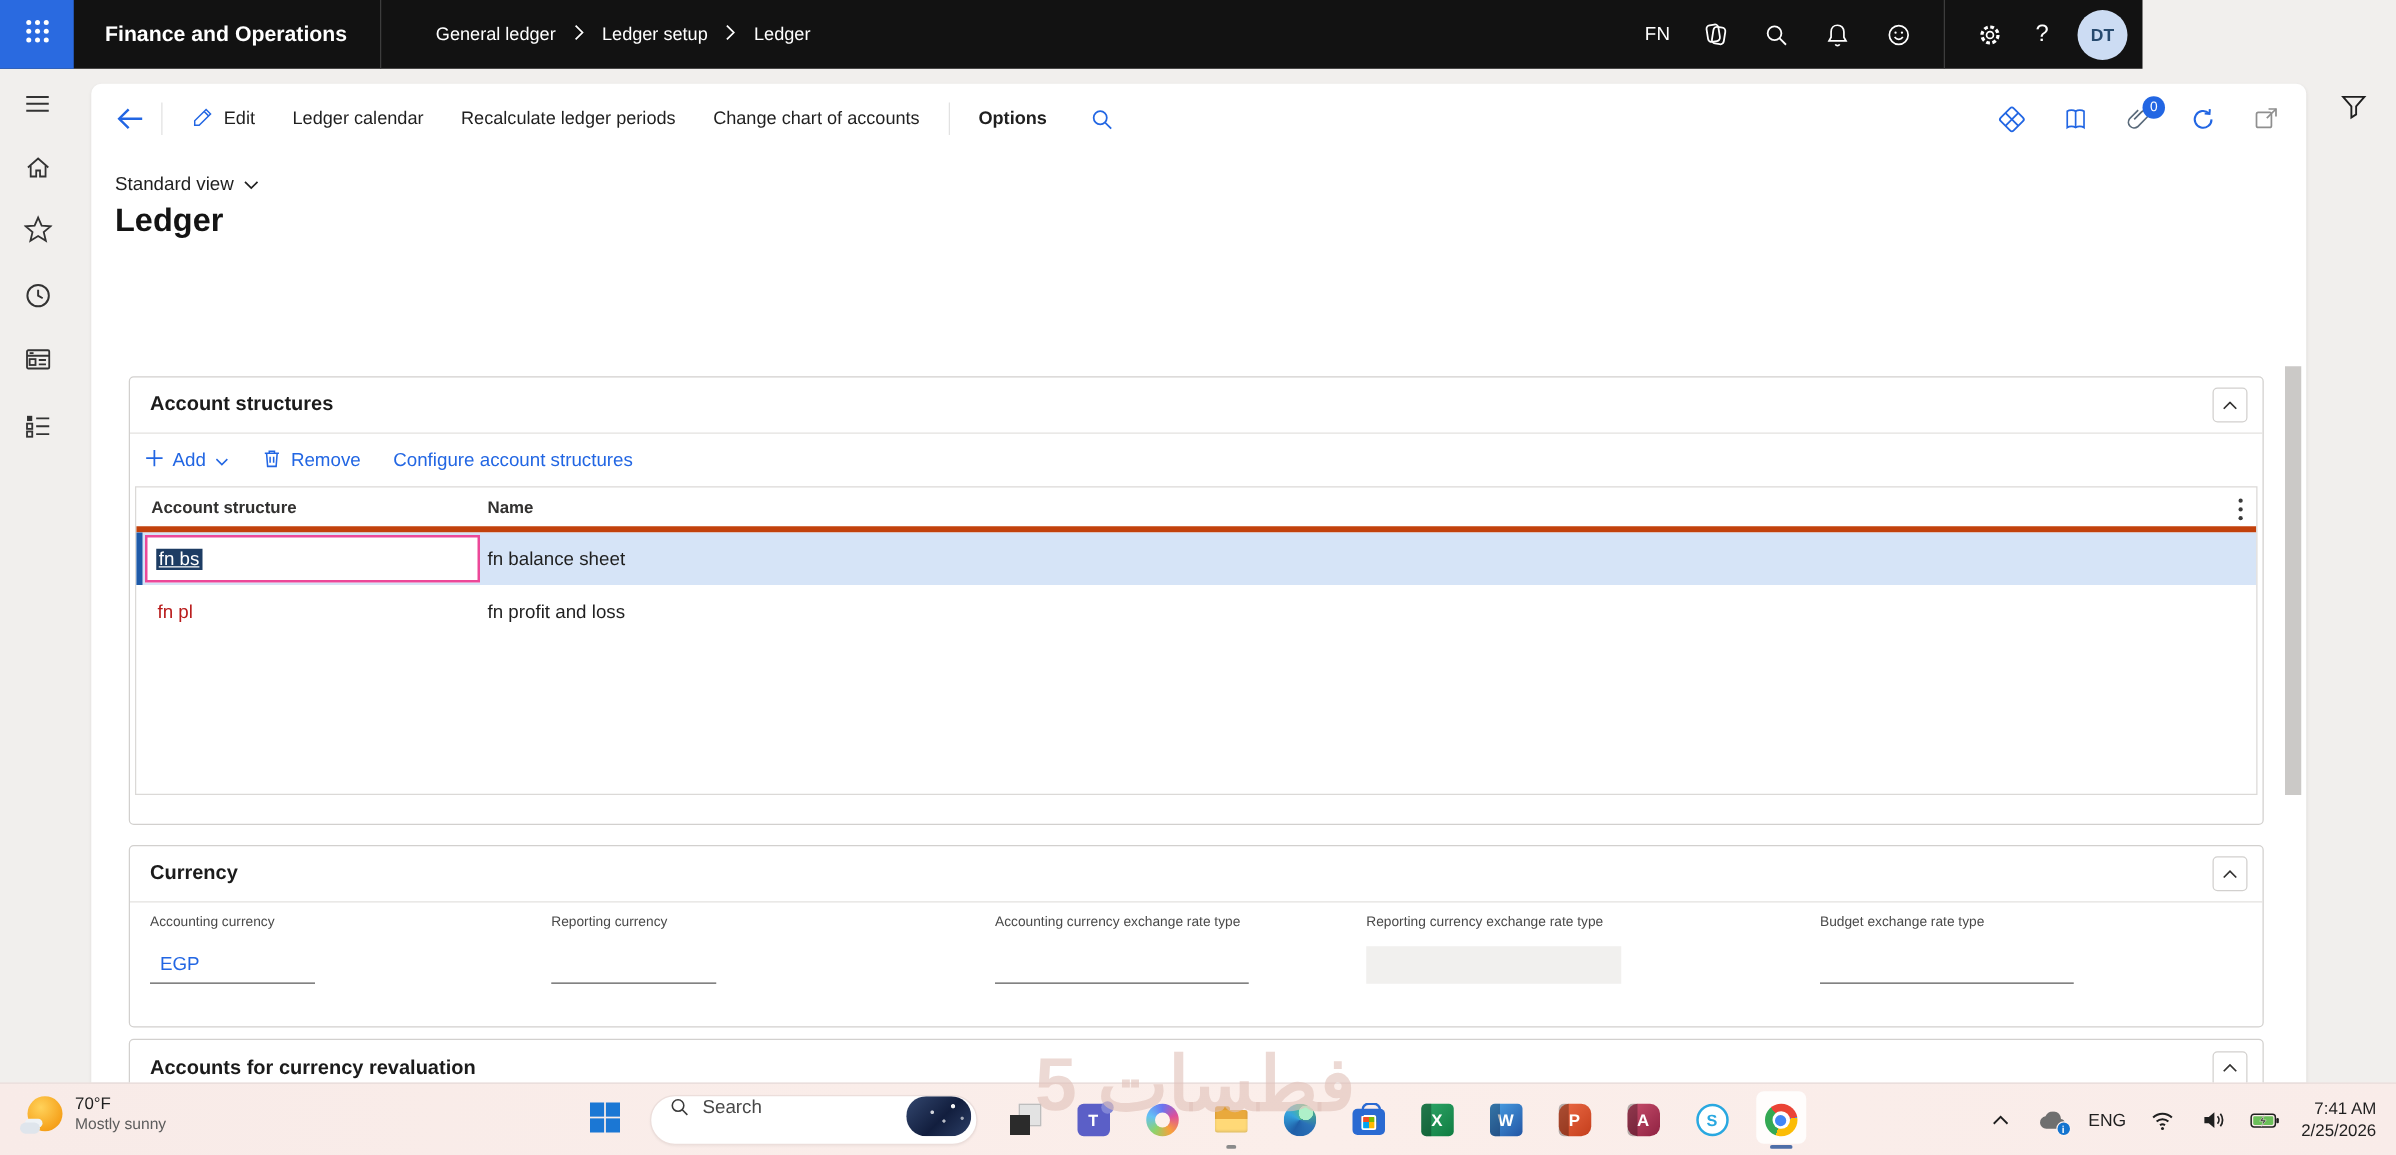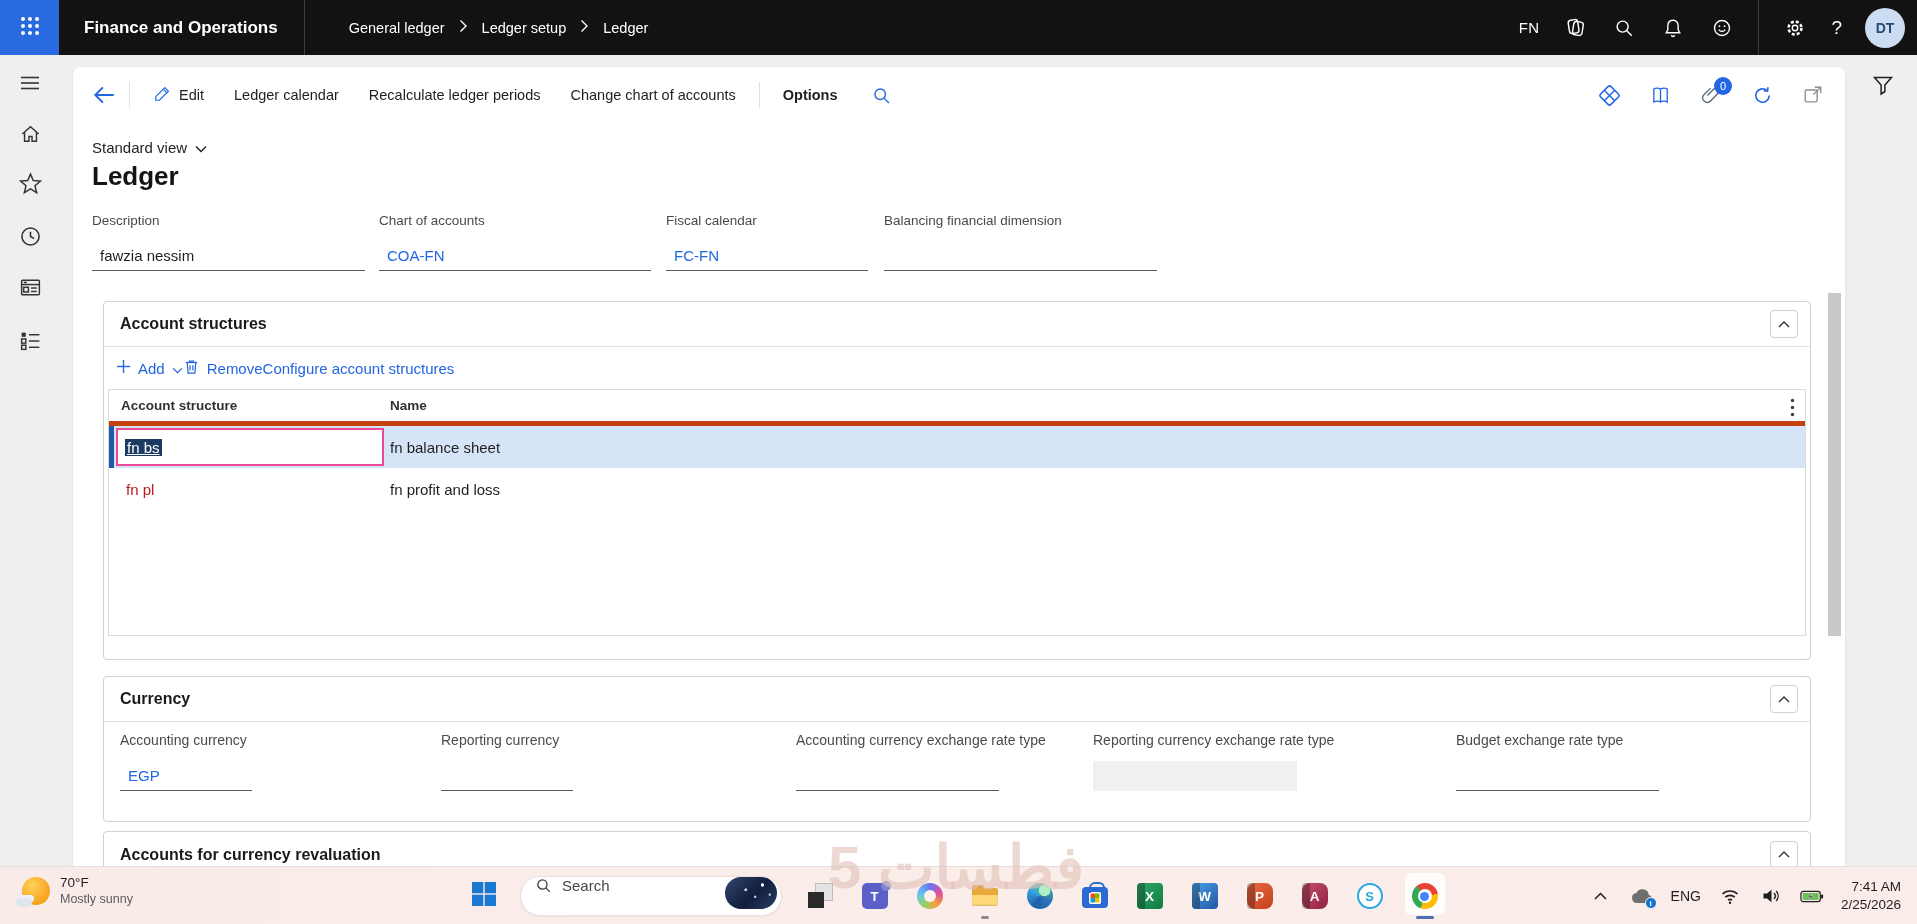--- a/index.html
+++ b/index.html
@@ -1,20 +1,20 @@
 <!DOCTYPE html>
 <html><head>
 <meta charset="utf-8">
 <style>
   * { margin:0; padding:0; box-sizing:border-box; }
   html,body { width:1917px; height:924px; overflow:hidden; }
   body { font-family:"Liberation Sans",sans-serif; background:#f1efed; position:relative; color:#1f1f1f; }
 
   
-  .topbar { position:absolute; top:0; left:0; width:1917px; height:55px; background:#121212; display:flex; align-items:center; color:#fff; z-index:40; }
+  .topbar { position:absolute; top:0; left:0; width:1714px; height:55px; background:#121212; display:flex; align-items:center; color:#fff; z-index:40; }
   .waffle { width:59px; height:55px; background:#2a6ae0; display:flex; align-items:center; justify-content:center; cursor:pointer; flex:0 0 auto; }
   .app-title { font-size:17px; font-weight:bold; margin-left:25px; white-space:nowrap; }
   .tb-sep { width:1px; height:55px; background:#3d3d3d; margin-left:26px; flex:0 0 auto; }
   .crumbs { display:flex; align-items:center; gap:14px; margin-left:44px; font-size:14.5px; }
   .crumb { cursor:pointer; white-space:nowrap; }
   .topbar-right { margin-left:auto; display:flex; align-items:center; gap:23px; padding-right:12px; }
   .tb-ic { display:flex; align-items:center; justify-content:center; width:26px; height:26px; cursor:pointer; }
   .env-badge { font-size:15px; letter-spacing:.3px; cursor:pointer; }
   .help-glyph { font-size:19px; font-weight:400; cursor:pointer; }
   .avatar { width:40px; height:40px; border-radius:50%; background:#ccdcf3; color:#274a6e; font-size:14px; font-weight:bold; display:flex; align-items:center; justify-content:center; cursor:pointer; }
@@ -51,38 +51,38 @@
   .hf .val.link { color:#2266E3; cursor:pointer; }
   .w1{width:273px;margin-right:14px} .w2{width:272px;margin-right:15px} .w3{width:202px;margin-right:16px} .w4{width:273px}
 
   
   .card { position:absolute; left:30px; width:1708px; background:#fff; border:1px solid #d2d0ce; border-radius:4px; }
   .card-hd { height:45px; display:flex; align-items:center; padding:0 12px 0 16px; border-bottom:1px solid #e4e2e0; }
   .card-hd .ttl { font-size:16px; font-weight:bold; color:#1b1b1b; }
   .collapse-btn { margin-left:auto; width:28px; height:28px; border:1px solid #d2d0ce; border-radius:4px; background:#fff; display:flex; align-items:center; justify-content:center; cursor:pointer; }
 
   #card-structs { top:234px; height:359px; }
-  .grid-toolbar { height:42px; display:flex; align-items:center; padding-left:12px; color:#2266E3; font-size:15px; }
+  .grid-toolbar { height:42px; display:flex; align-items:center; gap:26px; padding-left:12px; color:#2266E3; font-size:15px; }
   .tool-item { display:flex; align-items:center; gap:7px; cursor:pointer; }
   .grid-wrap { margin:0 4px; height:247px; border:1px solid #dbd9d7; position:relative; overflow:hidden; }
   .g-head { height:36px; display:flex; align-items:center; border-bottom:5px solid #c2410c; position:relative; font-size:13.5px; font-weight:bold; color:#323130; }
   .g-c1 { width:273px; padding-left:12px; flex:0 0 auto; }
   .g-c2 { padding-left:8px; flex:1; }
   .g-dots { position:absolute; right:10px; top:8px; cursor:pointer; }
   .g-row { height:42px; display:flex; align-items:center; font-size:15px; position:relative; cursor:pointer; }
   .g-row.sel { background:#d6e4f7; }
   .g-row.sel::before { content:""; position:absolute; left:0; top:0; bottom:0; width:5px; background:#1e5aa8; }
   .edit-cell { margin-left:3px; width:268px; height:38px; border:2px solid #ec4899; background:#fff; display:flex; align-items:center; padding-left:7px; }
   .sel-text { background:#1d3c63; color:#fff; text-decoration:underline; padding:0 2px; }
   .cell-link { color:#b91c1c; }
 
   #card-currency { top:609px; height:146px; }
   .cfields { position:relative; height:100px; }
   .cf { position:absolute; top:10px; }
-  .cf .lbl { font-size:14px; color:#4a4a4a; white-space:nowrap; }
+  .cf .lbl { font-size:11px; color:#4a4a4a; white-space:nowrap; }
   .cf .val { margin-top:13px; height:30px; display:flex; align-items:center; padding-left:8px; font-size:15px; border-bottom:1px solid #5a5a5a; cursor:text; }
   .cf .val.link { color:#2266E3; cursor:pointer; }
   .cf .val.disabled { background:#f1f0ee; border-bottom:none; cursor:default; }
   .cf1{left:16px}  .cf1 .val{width:132px}
   .cf2{left:337px} .cf2 .val{width:132px}
   .cf3{left:692px} .cf3 .val{width:203px}
   .cf4{left:989px}.cf4 .val{width:204px}
   .cf5{left:1352px}.cf5 .val{width:203px}
 
   #card-reval { top:764px; height:80px; }
@@ -342,38 +342,20 @@
   </div>
 
   <div class="view-row">
     <span>Standard view</span>
     <span><svg width="12" height="8" viewBox="0 0 12 8" fill="none" stroke="#1f1f1f" stroke-width="1.4">
           <polyline points="1,1.5 6,6.5 11,1.5"></polyline>
         </svg></span>
   </div>
   <div class="page-title">Ledger</div>
 
-  <div class="hfields">
-    <div class="hf w1">
-      <div class="lbl">Description</div>
-      <div class="val">fawzia nessim</div>
-    </div>
-    <div class="hf w2">
-      <div class="lbl">Chart of accounts</div>
-      <div class="val link">COA-FN</div>
-    </div>
-    <div class="hf w3">
-      <div class="lbl">Fiscal calendar</div>
-      <div class="val link">FC-FN</div>
-    </div>
-    <div class="hf w4">
-      <div class="lbl">Balancing financial dimension</div>
-      <div class="val"></div>
-    </div>
-  </div>
 
   <div class="card" id="card-structs">
     <div class="card-hd">
       <span class="ttl">Account structures</span>
       <span class="collapse-btn">
           <svg width="12" height="7" viewBox="0 0 12 7" fill="none" stroke="#323130" stroke-width="1.4">
             <polyline points="1,6 6,1 11,6"></polyline>
           </svg>
         </span>
     </div>

